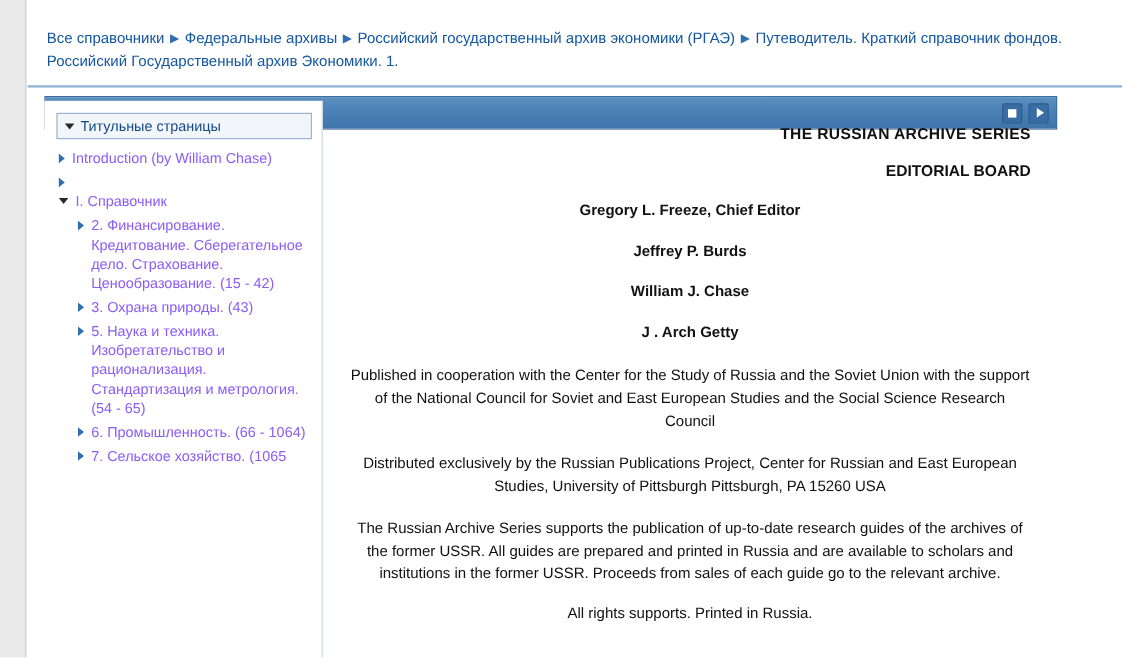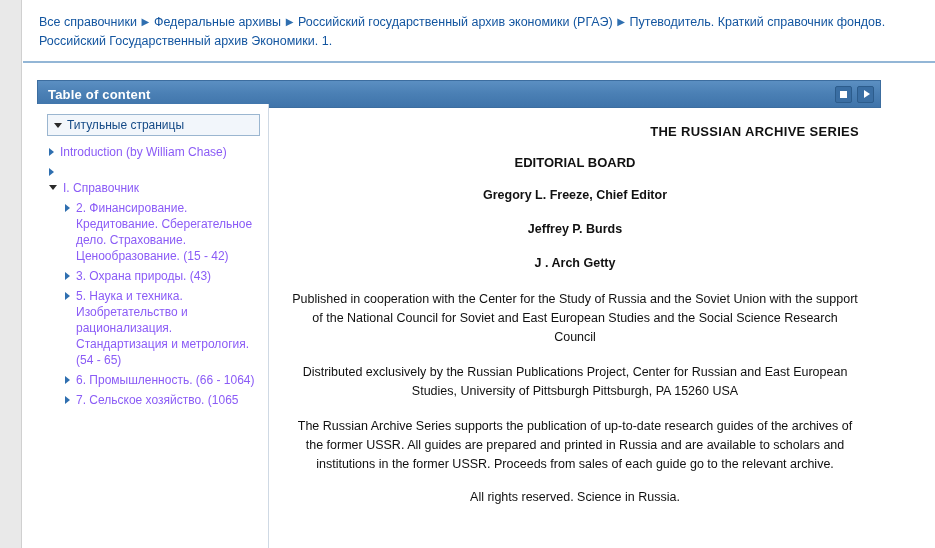--- a/index.html
+++ b/index.html
@@ -28,21 +28,21 @@
     width: 22px;
     height: 548px;
     background: #e9e9e9;
     border-right: 1px solid #d0d0d0;
   }
 
   
   .breadcrumb-bar {
     position: absolute;
     left: 23px;
-    top: 0;
+    top: 11px;
     right: 0;
     padding: 12px 16px 10px 16px;
     border-bottom: 2px solid #93b6d6;
     background: #ffffff;
   }
   .breadcrumb {
     font-size: 12.5px;
     line-height: 19px;
     color: #1a5fa8;
   }
@@ -101,21 +101,21 @@
     border-left: 6px solid #ffffff;
     border-top: 4px solid transparent;
     border-bottom: 4px solid transparent;
     margin-left: 2px;
   }
 
   
   .content-area {
     position: absolute;
     left: 37px;
-    top: 104px;
+    top: 84px;
     width: 844px;
     bottom: 0;
     display: flex;
   }
 
   
   .toc {
     width: 232px;
     background: #ffffff;
     border-right: 1px solid #cfd9e4;
@@ -181,21 +181,21 @@
     color: #111111;
   }
   .doc .h-title {
     text-align: right;
     font-weight: bold;
     font-size: 13px;
     letter-spacing: .3px;
     margin: 6px 0 16px 0;
   }
   .doc .h-sub {
-    text-align: center;
+    text-align: right;
     font-weight: bold;
     font-size: 13px;
     margin: 0 0 18px 0;
   }
   .doc .name {
     text-align: center;
     font-weight: bold;
     font-size: 12.5px;
     margin: 0 0 20px 0;
   }
@@ -289,23 +289,24 @@
         <span class="label">7. Сельское хозяйство. (1065</span>
       </div>
     </div>
 
     <div class="doc">
       <div class="h-title">THE RUSSIAN ARCHIVE SERIES</div>
       <div class="h-sub">EDITORIAL BOARD</div>
 
       <div class="name">Gregory L. Freeze, Chief Editor</div>
       <div class="name">Jeffrey P. Burds</div>
+      <div class="name">William J. Chase</div>
       <div class="name">J . Arch Getty</div>
 
       <p class="para">Published in cooperation with the Center for the Study of Russia and the Soviet Union with the support of the National Council for Soviet and East European Studies and the Social Science Research Council</p>
       <p class="para">Distributed exclusively by the Russian Publications Project, Center for Russian and East European Studies, University of Pittsburgh Pittsburgh, PA 15260 USA</p>
       <p class="para">The Russian Archive Series supports the publication of up-to-date research guides of the archives of the former USSR. All guides are prepared and printed in Russia and are available to scholars and institutions in the former USSR. Proceeds from sales of each guide go to the relevant archive.</p>
-      <p class="center-line">All rights reserved. Science in Russia.</p>
+      <p class="center-line">All rights supports. Printed in Russia.</p>
 
     </div>
 
   </div>
 </div>
 
 </body></html>

